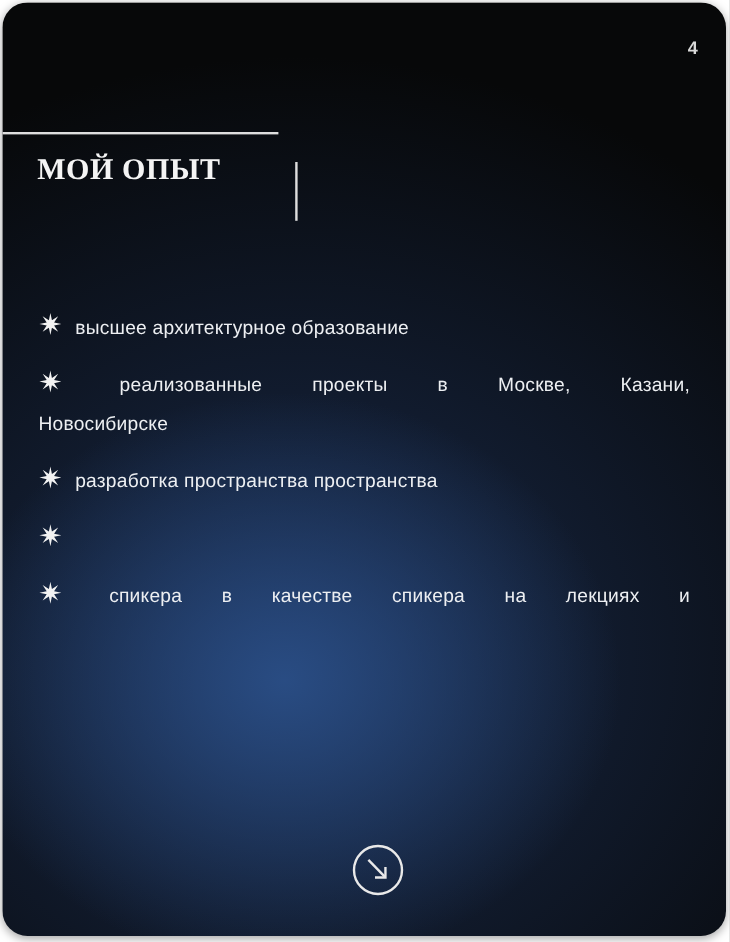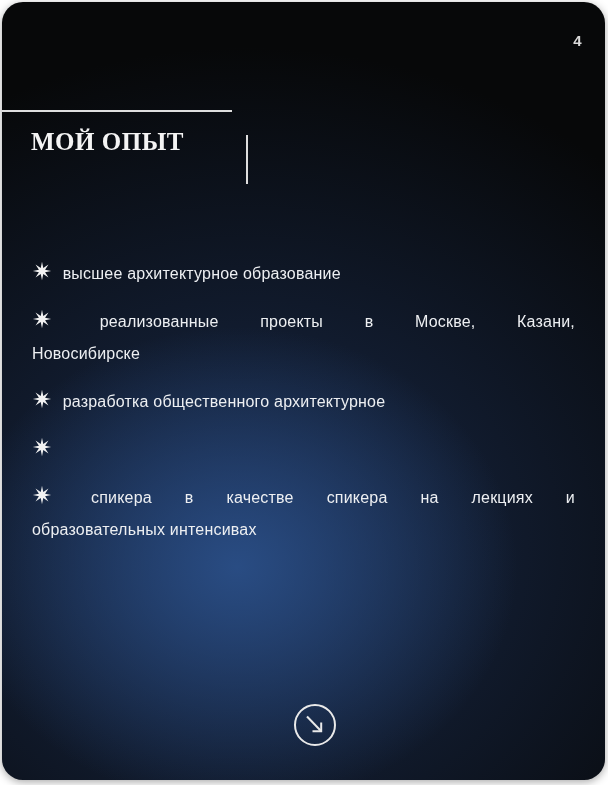--- a/index.html
+++ b/index.html
@@ -88,36 +88,35 @@
       <div class="item justified">
         <div class="line1"><svg class="star" viewBox="0 0 24 24">
               <polygon points="12,1 13.53,8.3 19.78,4.22 15.7,10.47 23,12 15.7,13.53 19.78,19.78 13.53,15.7 12,23 10.47,15.7 4.22,19.78 8.3,13.53 1,12 8.3,10.47 4.22,4.22 10.47,8.3"></polygon>
             </svg> <span>реализованные проекты в Москве, Казани,</span></div>
         <div class="line2">Новосибирске</div>
       </div>
 
       <div class="item">
         <div class="line1"><svg class="star" viewBox="0 0 24 24">
               <polygon points="12,1 13.53,8.3 19.78,4.22 15.7,10.47 23,12 15.7,13.53 19.78,19.78 13.53,15.7 12,23 10.47,15.7 4.22,19.78 8.3,13.53 1,12 8.3,10.47 4.22,4.22 10.47,8.3"></polygon>
-            </svg> <span>разработка общественного архитектурное</span></div>
+            </svg> <span>разработка пространства пространства</span></div>
 
       </div>
 
       <div class="item">
         <div class="line1"><svg class="star" viewBox="0 0 24 24">
               <polygon points="12,1 13.53,8.3 19.78,4.22 15.7,10.47 23,12 15.7,13.53 19.78,19.78 13.53,15.7 12,23 10.47,15.7 4.22,19.78 8.3,13.53 1,12 8.3,10.47 4.22,4.22 10.47,8.3"></polygon>
             </svg> </div>
 
       </div>
 
       <div class="item justified">
         <div class="line1"><svg class="star" viewBox="0 0 24 24">
               <polygon points="12,1 13.53,8.3 19.78,4.22 15.7,10.47 23,12 15.7,13.53 19.78,19.78 13.53,15.7 12,23 10.47,15.7 4.22,19.78 8.3,13.53 1,12 8.3,10.47 4.22,4.22 10.47,8.3"></polygon>
             </svg> <span>спикера в качестве спикера на лекциях и</span></div>
-        <div class="line2">образовательных интенсивах</div>
       </div>
 
     </div>
 
     <button class="next-button">
       <svg viewBox="0 0 44 44" fill="none" stroke="#e9e9e9" stroke-width="2">
         <circle cx="22" cy="22" r="20"></circle>
         <line x1="14" y1="13.5" x2="28" y2="28"></line>
         <polyline points="28.2,19.5 28.2,28.2 19.5,28.2"></polyline>
       </svg>

